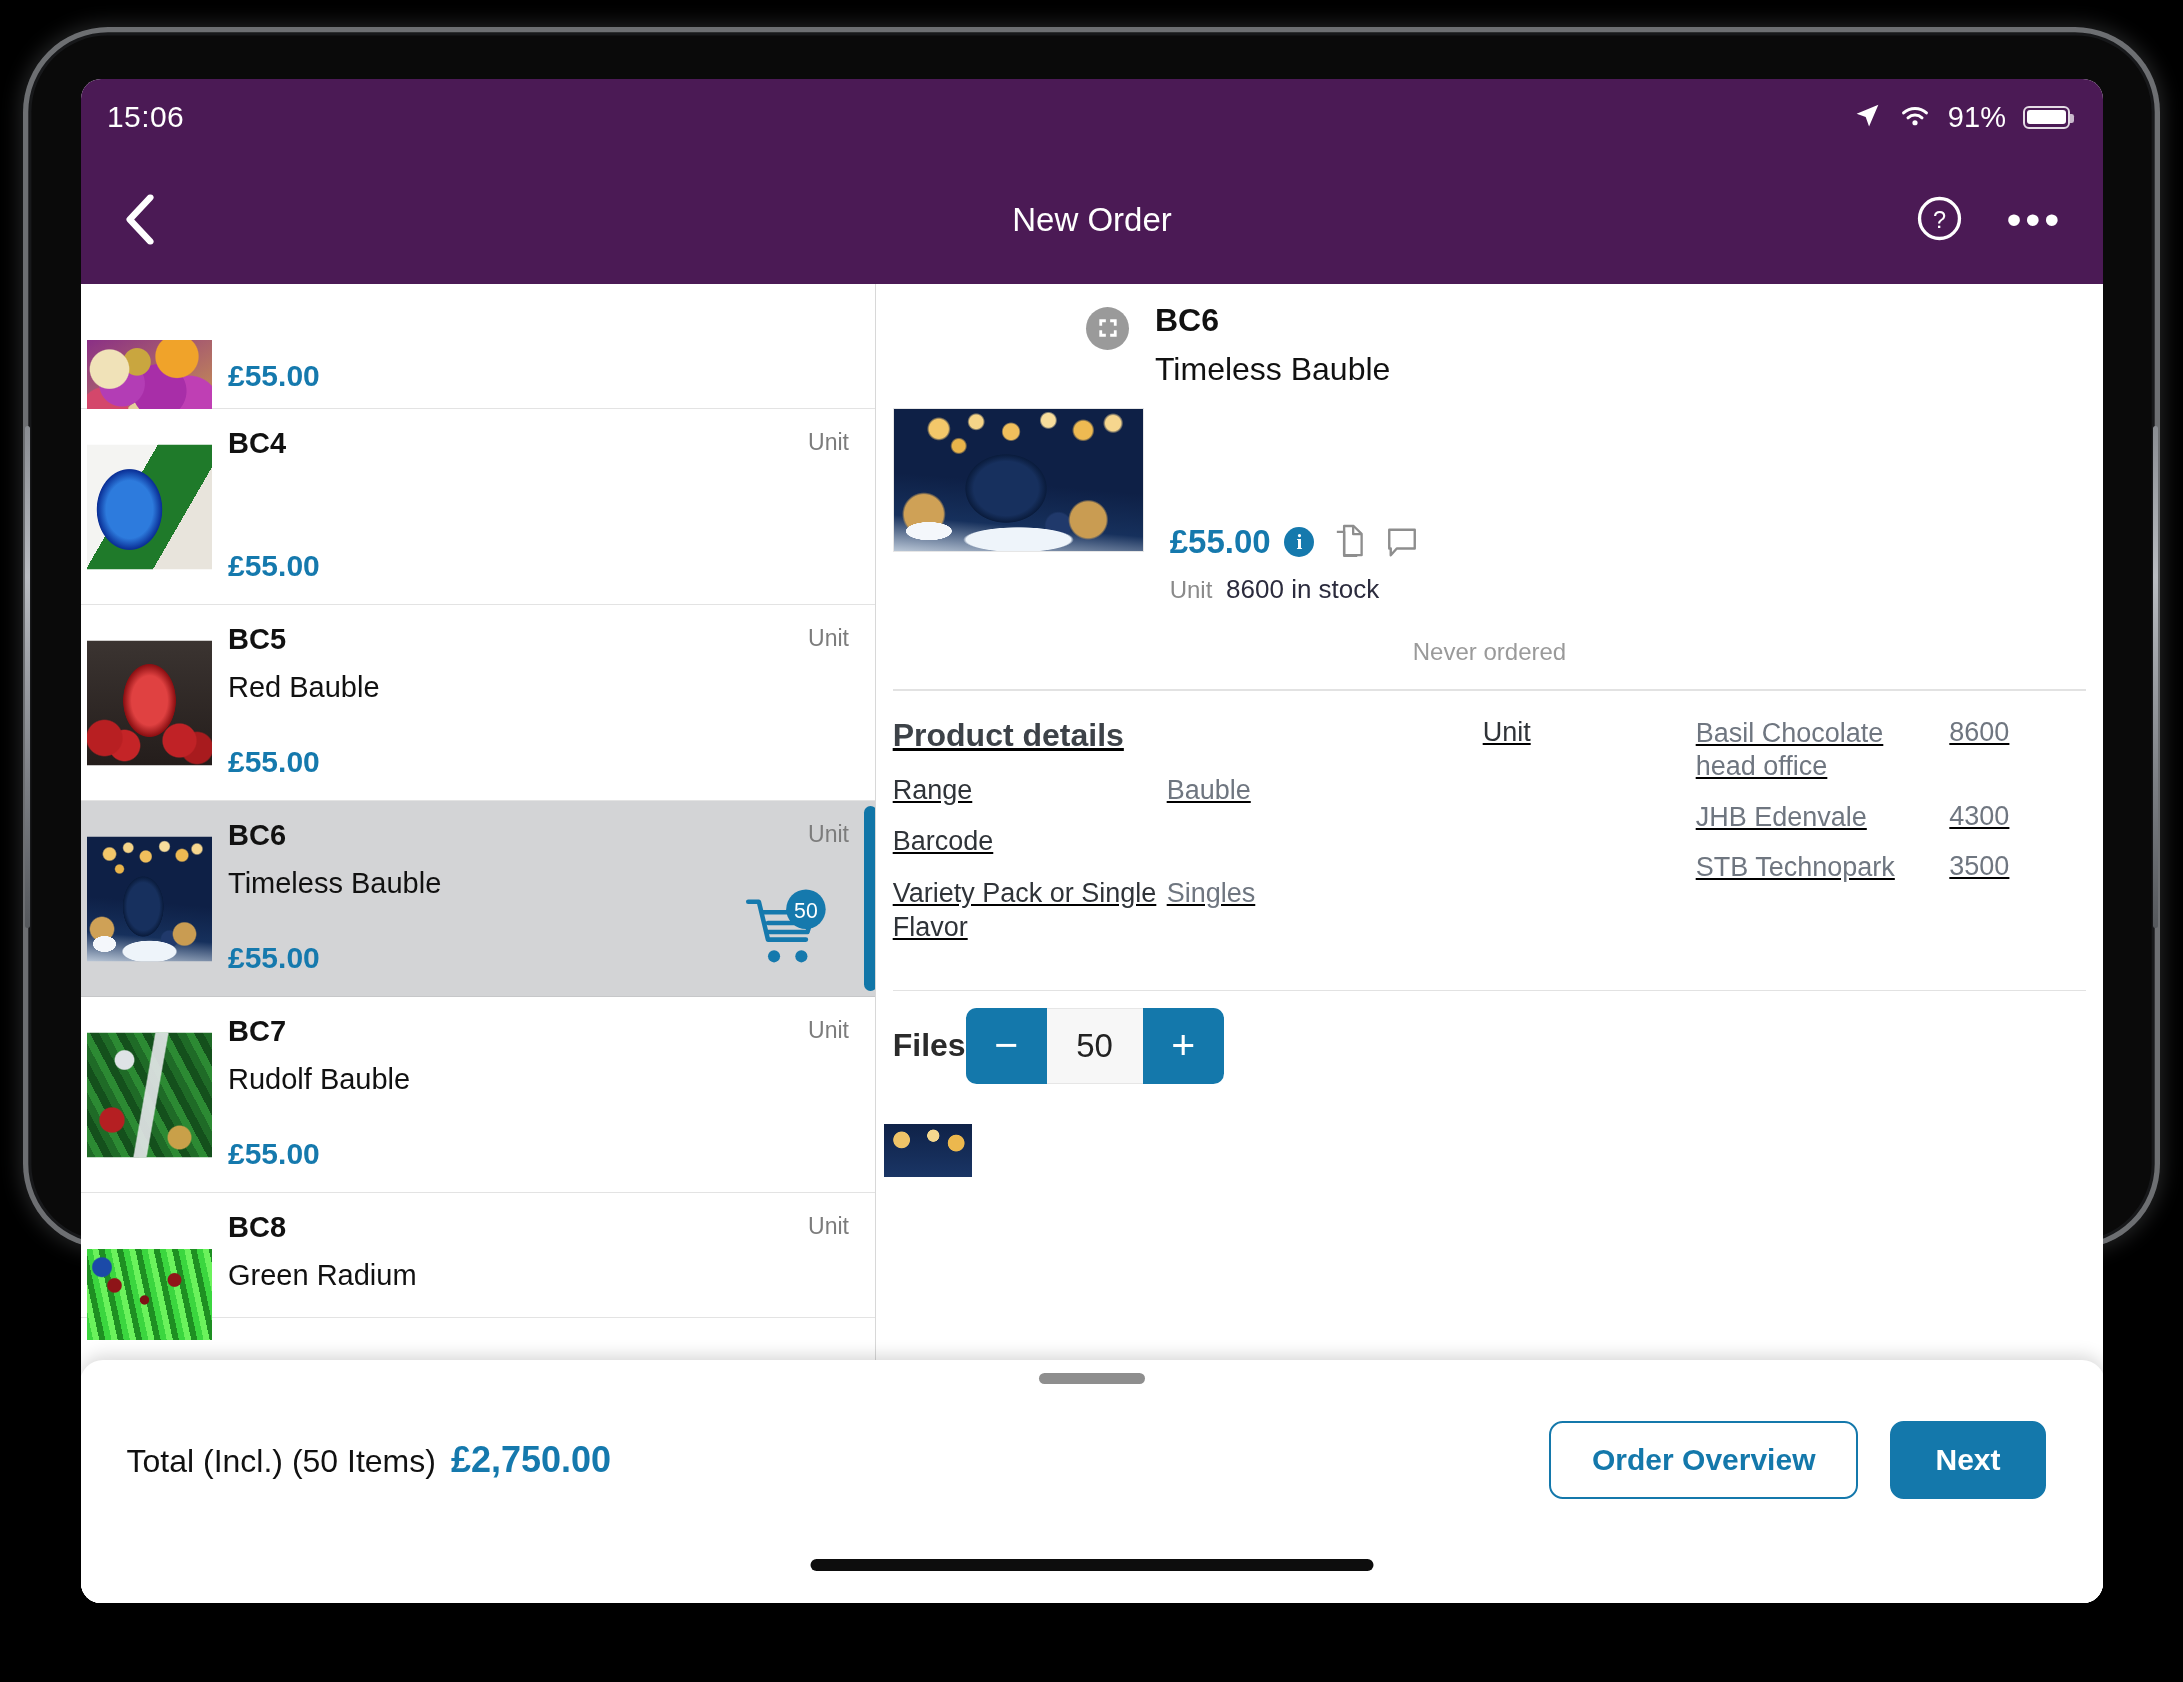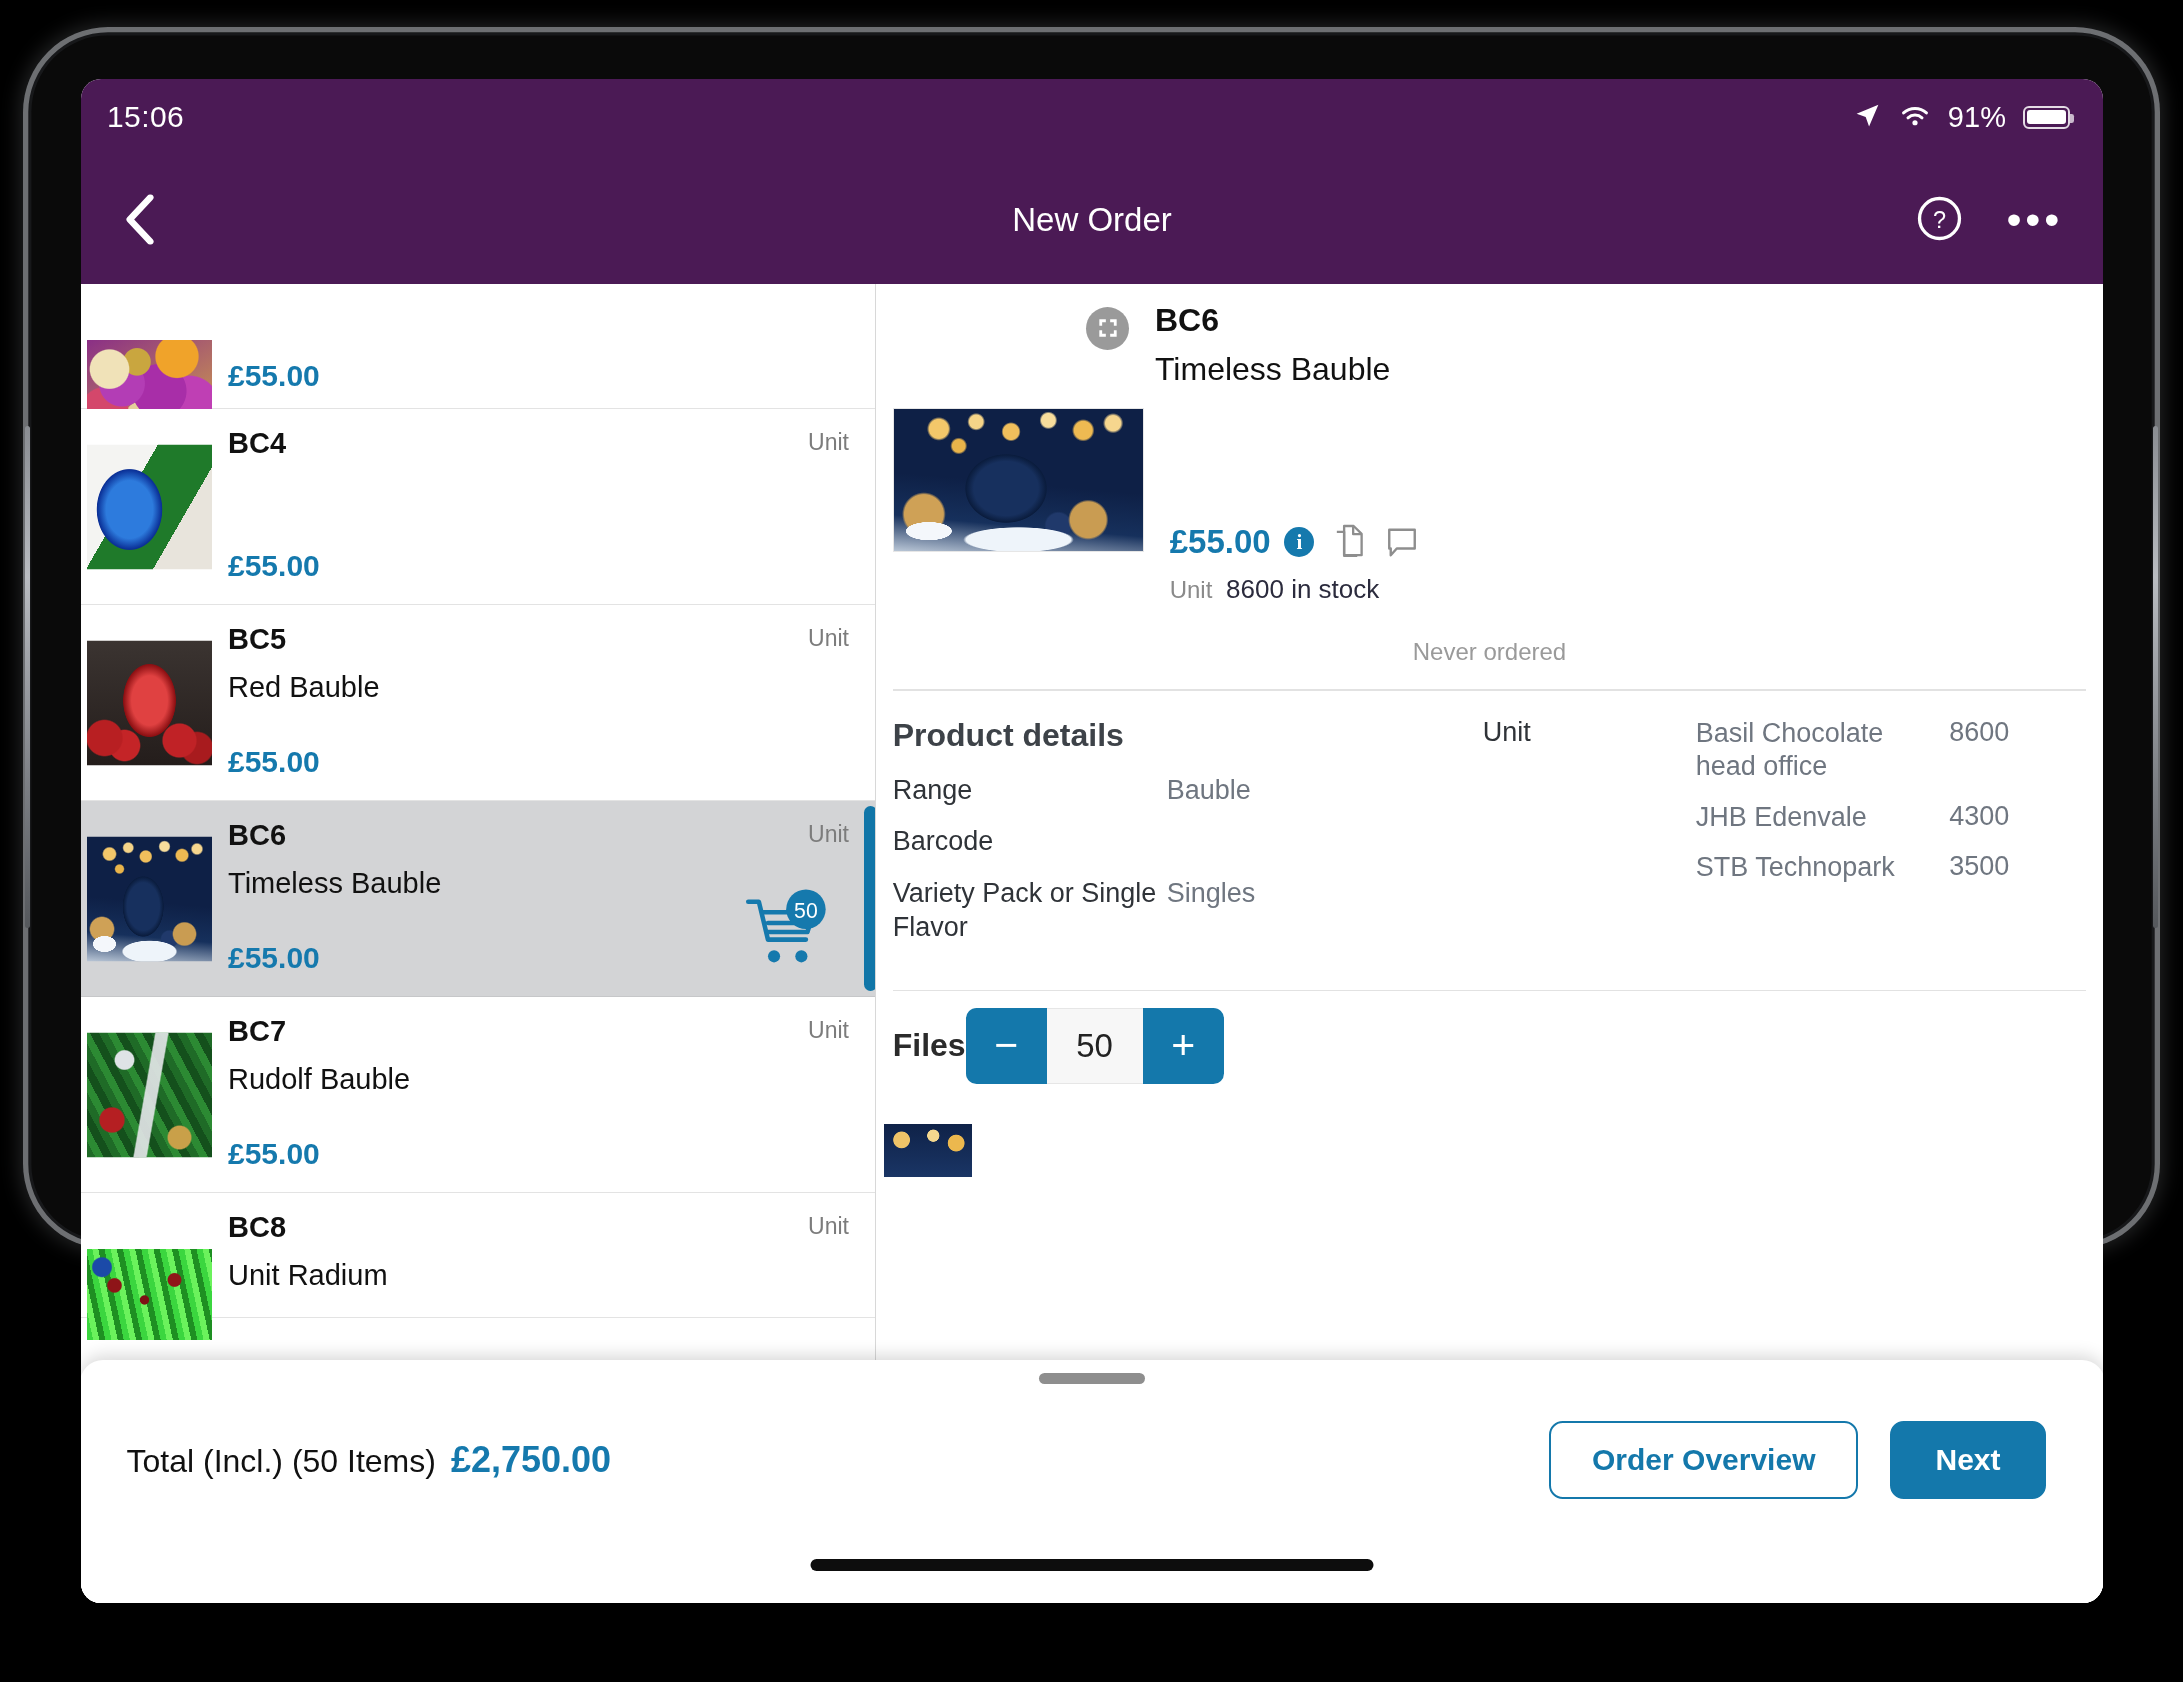--- a/index.html
+++ b/index.html
@@ -163,21 +163,21 @@
     display:flex; align-items:center; justify-content:center;
   }
   .ic-btn { width: 40px; height:40px; display:flex; align-items:center; justify-content:center; }
   .stock-line { margin-top: 12px; display:flex; align-items:baseline; gap: 13.7px; }
   .stock-unit { font-size:24px; color:#8a8a8a; }
   .stock-qty { font-size: 26px; color:#2b2b3d; }
 
   .never { text-align:center; font-size: 24px; color:#9a9a9a; margin-top: 33px; }
   .hr { height:1.5px; background:#e2e2e2; margin: 23px 16.7px 0 16.7px; }
 
-  .cols { display:flex; padding: 26px 16.7px 0 16.7px; }
+  .cols { display:flex; padding: 26px 16.7px 0 16.7px; text-decoration: underline; }
   .col-left { width: 578px; }
   .col-right { flex:1; padding-left: 12px; }
   .sec-title { font-size: 32px; font-weight:bold; color:#3d4248; margin-bottom: 20px; }
   .pd-row { display:flex; margin-bottom: 18px; }
   .pd-label { width: 274px; font-size: 27px; color:#2f3338; line-height:1.25; }
   .pd-value { font-size: 27px; color:#6f7680; line-height:1.25; }
 
   .stock-grid { display:flex; }
   .stock-unitcol { width: 213px; font-size: 27px; color:#2f3338; }
   .stock-locs { flex:1; }
@@ -437,21 +437,21 @@
             <div class="row-price">£55.00</div>
           </div>
         </div>
 
         <div class="row partial">
           <div class="row-thumb">
             <div class="img img-green-radium"></div>
           </div>
           <div class="row-body">
             <div class="row-sku">BC8</div>
-            <div class="row-name">Unit Radium</div>
+            <div class="row-name">Green Radium</div>
             <div class="row-unit">Unit</div>
           </div>
         </div>
       </div>
 
       <div class="detail-pane">
 
         <div class="det-head">
           <div class="det-head-icon">
             <svg width="26" height="26" viewBox="0 0 24 24">

